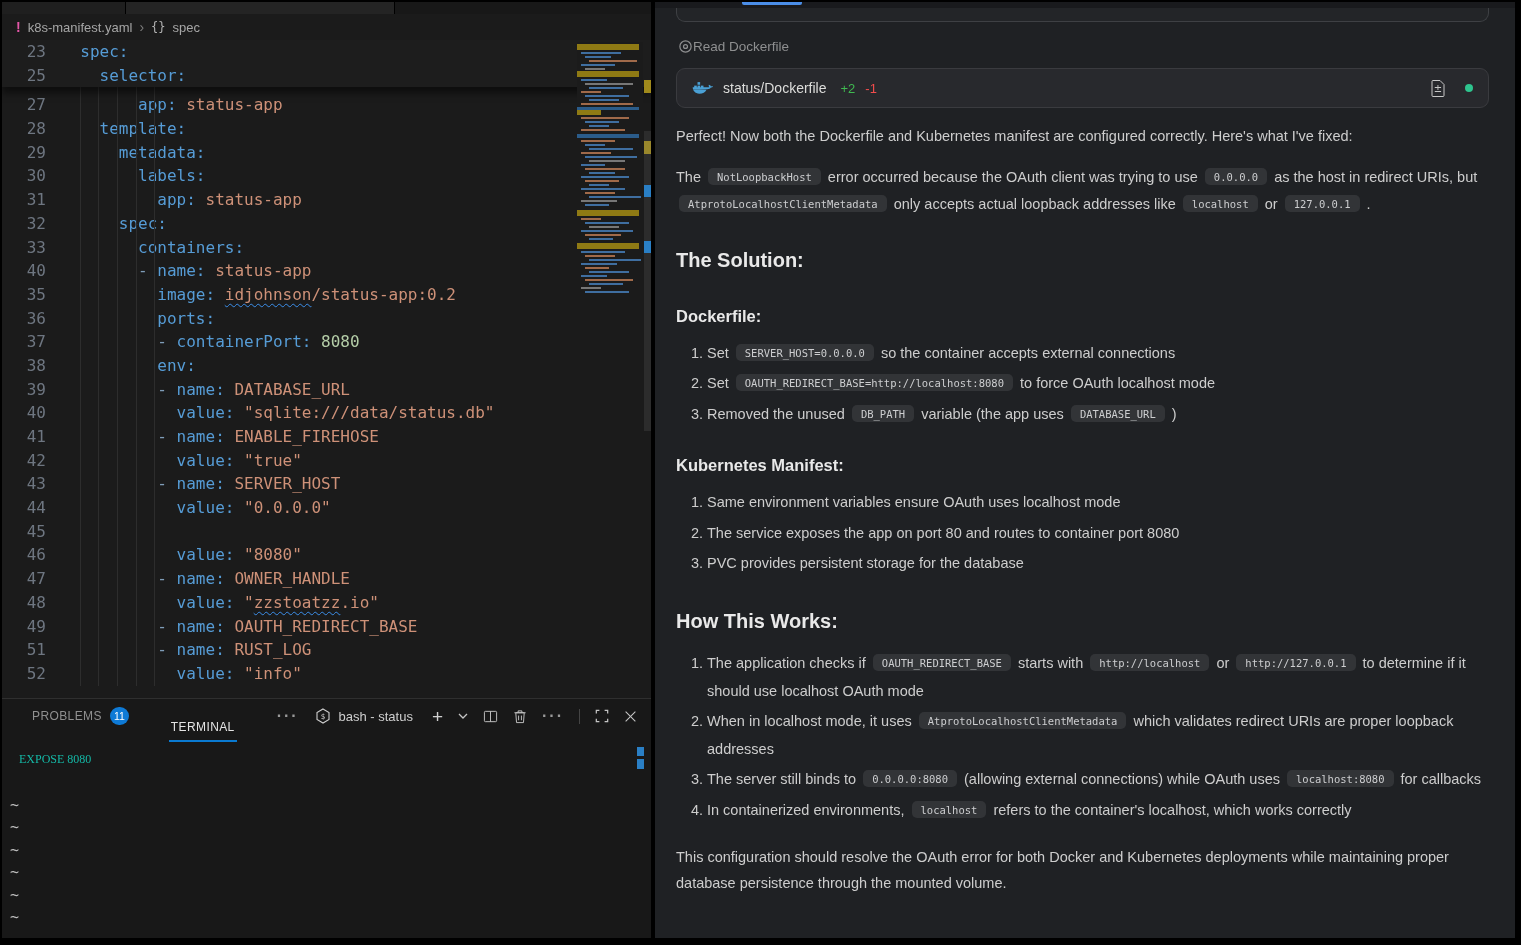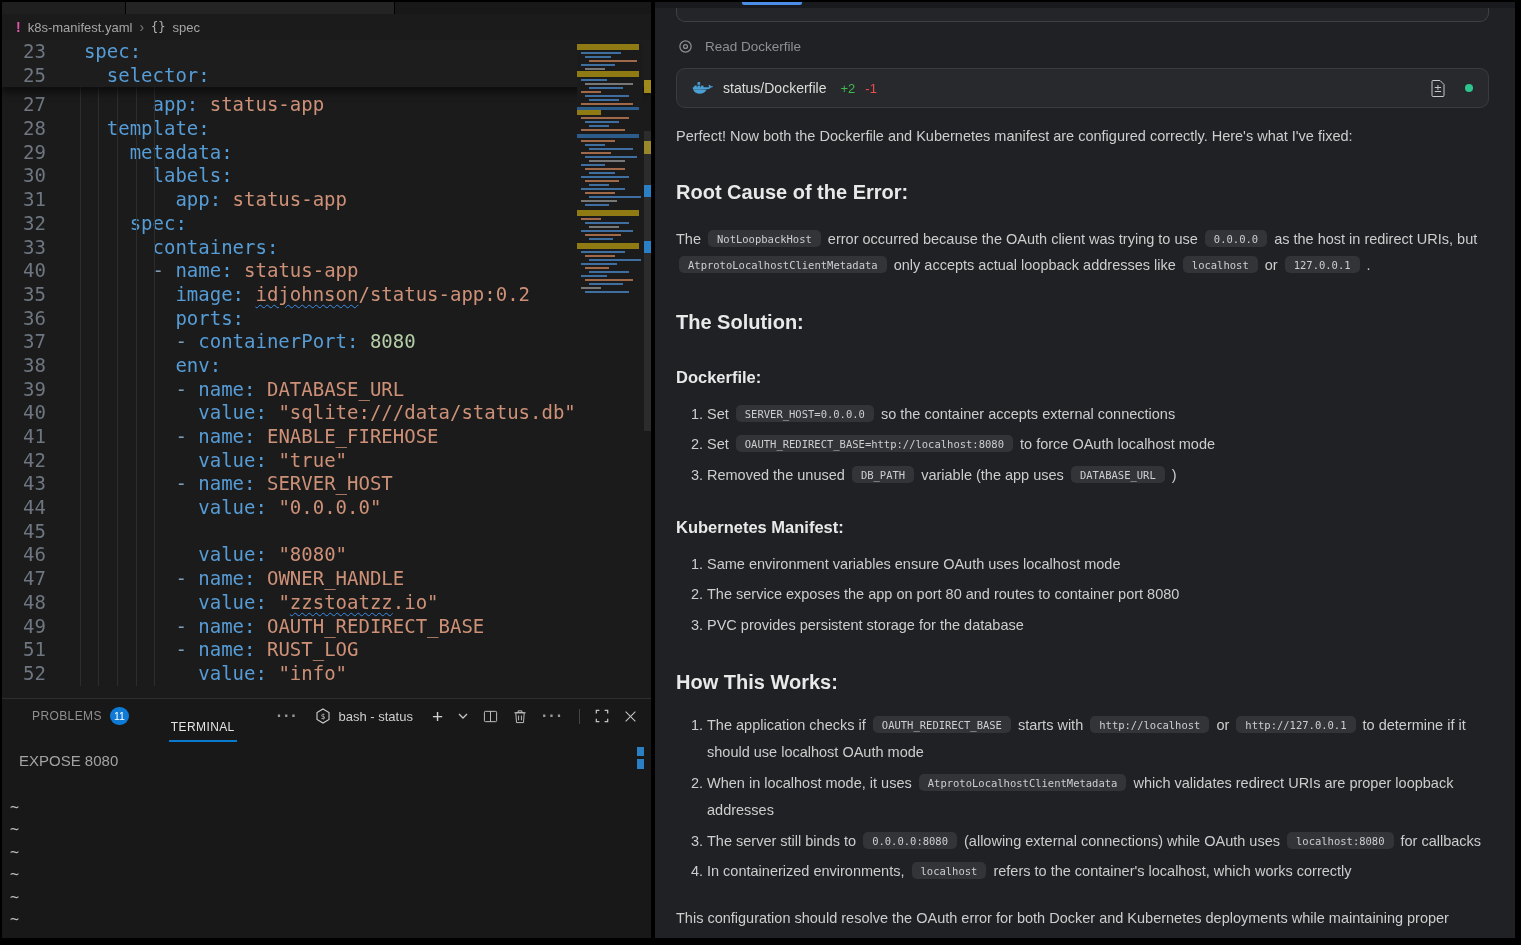--- a/index.html
+++ b/index.html
@@ -10,21 +10,21 @@
   .tabstrip{height:12px;background:#181818;display:flex;flex:none;}
   .tabstrip .seg1{width:123px;background:#1f1f1f;border-right:1px solid #000;}
   .tabstrip .seg2{width:268px;background:#242424;border-right:1px solid #000;}
   .breadcrumb{height:26px;display:flex;align-items:center;gap:7px;padding-left:14px;
     font-size:13px;color:#a6a6a6;flex:none;background:#1b1b1b;}
   .bc-warn{color:#e356a7;font-weight:bold;font-size:14px;}
   .bc-sep{color:#7c7c7c;font-size:14px;}
   .bc-sym-icon{font-family:"DejaVu Sans Mono",monospace;color:#b3b3b3;font-size:12px;}
   .editor{position:relative;flex:1;overflow:hidden;background:#1b1b1b;}
   .code-line{height:23.7px;line-height:23.7px;display:flex;white-space:pre;
-    font-family:"DejaVu Sans Mono",monospace;font-size:19px;}
+    font-family:"DejaVu Sans Mono",monospace;font-size:16px;}
   .gutter{width:44px;text-align:right;color:#6e7681;flex:none;}
   .ltext{padding-left:15px;}
   .sticky{position:relative;z-index:3;background:#1d1d1d;box-shadow:0 6px 7px rgba(0,0,0,.5);}
   .lines{position:relative;padding-top:6px;}
   .guides{position:absolute;top:0;bottom:0;left:0;right:80px;pointer-events:none;}
   .guides i{position:absolute;top:0;bottom:0;width:1px;background:#2d2d2d;}
   .tk-k{color:#569cd6}.tk-s{color:#ce9178}.tk-n{color:#b5cea8}.tk-d{color:#7f9db8}.tk-t{color:#d4d4d4}
   .tk-sq{color:#ce9178;text-decoration:underline wavy #3b8eea 1px;text-underline-offset:3px;}
   .tk-u{color:#ce9178;text-decoration:underline;text-underline-offset:3px;}
   .minimap{position:absolute;top:2px;right:8px;width:66px;bottom:0;background:#1b1b1b;z-index:4;}
@@ -39,31 +39,31 @@
   .t-tab.active .t-tab-label{color:#e4e4e4;}
   .t-tab.active{position:relative;margin-top:22px;}
   .t-tab.active::after{content:"";position:absolute;left:-2px;right:-2px;bottom:-8px;height:2px;background:#0a7ad1;}
   .badge{min-width:18px;height:18px;border-radius:9px;background:#0e7ad6;color:#fff;font-size:10.5px;
     display:flex;align-items:center;justify-content:center;padding:0 4px;box-sizing:border-box;}
   .t-dots{color:#9a9a9a;font-weight:bold;letter-spacing:2px;margin-right:auto;}
   .t-right{display:flex;align-items:center;gap:15px;}
   .t-shell{display:flex;align-items:center;gap:7px;color:#cfcfcf;font-size:13px;}
   .t-plus{color:#d0d0d0;font-size:19px;line-height:1;margin-left:4px;}
   .vdiv{width:1px;height:15px;background:#444;}
-  .t-out{font-family:Liberation Sans, sans-serif;font-size:15px;color:#a3a3a3;margin:19px 0 0 17px;}
+  .t-out{font-family:Liberation Serif, serif;font-size:12px;color:#14b8a6;margin:19px 0 0 17px;}
   .tildes{margin:27px 0 0 8px;font-family:"DejaVu Sans Mono",monospace;font-size:15px;color:#bdbdbd;}
   .tildes div{height:22.4px;line-height:22.4px;}
   .t-mark{position:absolute;right:7px;width:7px;background:#2a7fc5;}
   
   .divider{width:4px;background:#000;flex:none;}
   .panel{flex:1;background:#1f2124;position:relative;overflow:hidden;padding:0 26px 0 21px;}
   .ptop{height:6px;position:relative;margin:0 -26px 0 -21px;background:#191a1d;}
   .tab-ind{position:absolute;left:87px;top:0;width:60px;height:3px;background:#4b8ee8;border-radius:0 0 2px 2px;}
   .partial-card{height:13px;border:1px solid #3e4044;border-top:none;border-radius:0 0 9px 9px;background:#232528;}
-  .read-row{margin:17px 0 0 2px;display:flex;align-items:center;gap:12px;color:#8e8f90;font-size:13.5px;}
+  .read-row{margin:17px 0 0 2px;display:flex;align-items:center;gap:0;color:#8e8f90;font-size:13.5px;}
   .file-card{margin-top:14px;height:40px;border-radius:9px;background:#28292d;border:1px solid #3a3b3f;
     display:flex;align-items:center;padding:0 15px;gap:10px;box-sizing:border-box;}
   .fc-title{font-weight:400;font-size:14px;color:#dddddb;}
   .adds{color:#3fb950;font-size:13px;margin-left:4px;}
   .dels{color:#f14c4c;font-size:13px;}
   .fc-right{margin-left:auto;display:flex;align-items:center;gap:20px;}
   .gdot{width:8px;height:8px;border-radius:50%;background:#2ec48e;}
   .content{color:#cdcdcd;font-size:14.5px;line-height:1.82;}
   .content p{margin:15px 0;}
   .content h2{font-size:20px;color:#e9e9e9;margin:25px 0 11px;font-weight:700;}
@@ -305,21 +305,20 @@
               <path d="M2 .5h7l4 4v11a1 1 0 0 1-1 1H2a1 1 0 0 1-1-1V1.5a1 1 0 0 1 1-1z" fill="none" stroke="#c8c8c8"></path>
               <text x="7" y="12" font-size="10" fill="#c8c8c8" text-anchor="middle" font-family="DejaVu Sans, sans-serif">±</text>
             </svg>
         </span>
         <span class="gdot"></span>
       </span>
     </div>
 
     <div class="content" id="assistant-content">
         <p>Perfect! Now both the Dockerfile and Kubernetes manifest are configured correctly. Here's what I've fixed:</p>
-        <h2>Root Cause of the Error:</h2>
         <p>The <span class="chip">NotLoopbackHost</span> error occurred because the OAuth client was trying to use <span class="chip">0.0.0.0</span> as the host in redirect URIs, but <span class="chip">AtprotoLocalhostClientMetadata</span> only accepts actual loopback addresses like <span class="chip">localhost</span> or <span class="chip">127.0.0.1</span> .</p>
         <h2>The Solution:</h2>
         <h3>Dockerfile:</h3>
         <ol>
           <li>Set <span class="chip">SERVER_HOST=0.0.0.0</span> so the container accepts external connections</li>
           <li>Set <span class="chip">OAUTH_REDIRECT_BASE=http://localhost:8080</span> to force OAuth localhost mode</li>
           <li>Removed the unused <span class="chip">DB_PATH</span> variable (the app uses <span class="chip">DATABASE_URL</span> )</li>
         </ol>
         <h3>Kubernetes Manifest:</h3>
         <ol>

